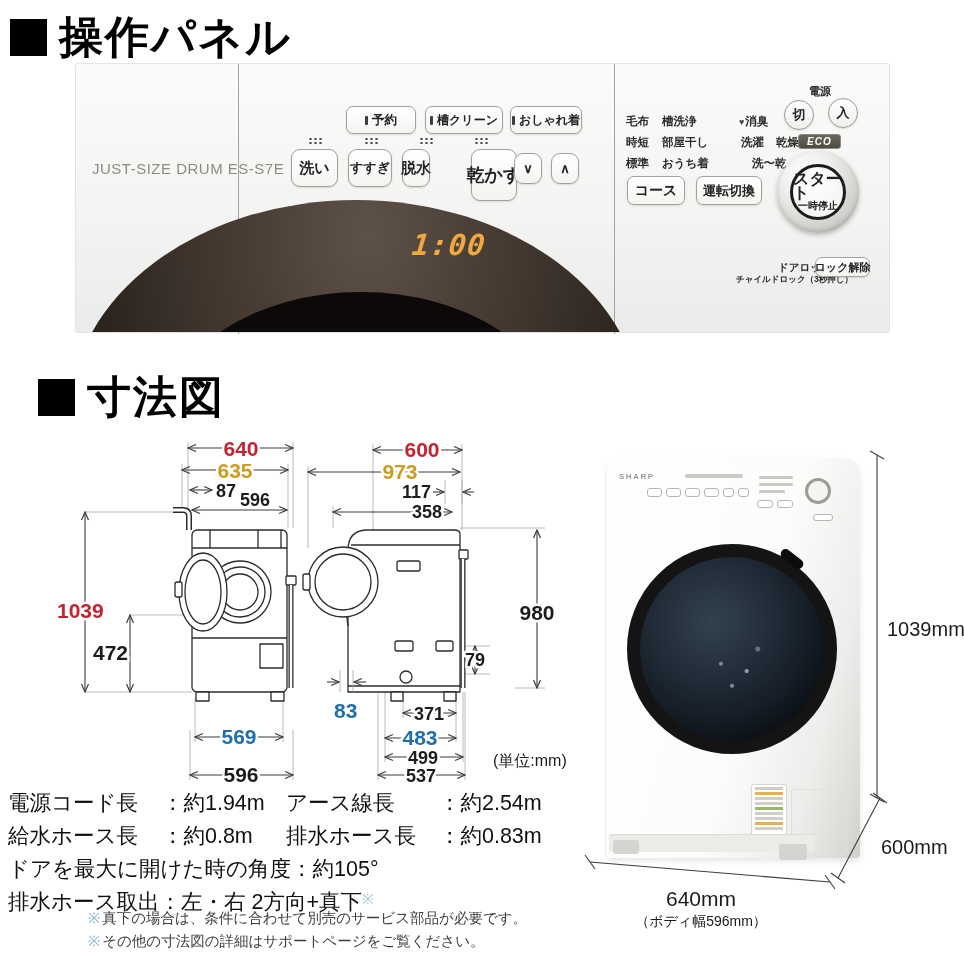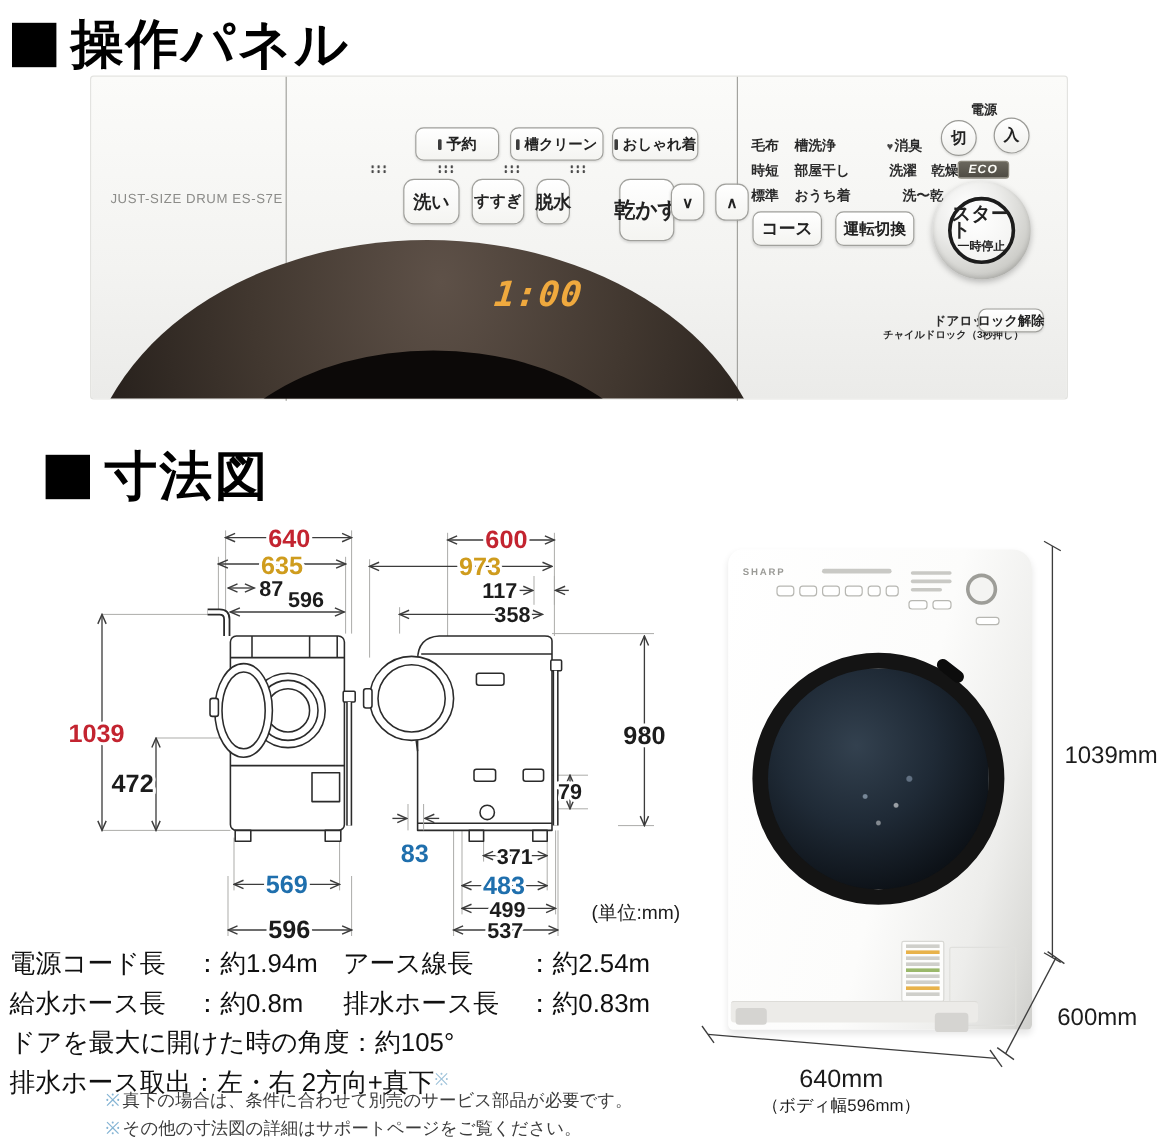--- a/index.html
+++ b/index.html
@@ -18,28 +18,28 @@
          background:linear-gradient(180deg,#fbfbf9 0%,#f3f3f1 60%,#ebebe9 100%);
          border:1px solid #e3e3e0;}
   .vline{position:absolute;top:0;height:270px;width:1px;background:#a3a39f;}
   .dome-wrap{position:absolute;inset:0;overflow:hidden;border-radius:3px;}
   .dome{position:absolute;left:-6px;top:136px;width:572px;height:430px;border-radius:50%;
         background:radial-gradient(ellipse at 52% 8%,#5e5148 0%,#41372f 38%,#241e1a 72%,#17120f 100%);}
   .dome2{position:absolute;left:90px;top:228px;width:390px;height:260px;border-radius:50%;background:#0c0908;}
   .disp{position:absolute;left:336px;top:164px;width:64px;text-align:center;color:#efa93e;
         font-family:"DejaVu Sans Mono",monospace;font-style:italic;font-weight:bold;
         font-size:29px;letter-spacing:1px;transform:skewX(-6deg);}
-  .model{position:absolute;left:16px;top:96px;font-size:11px;letter-spacing:.5px;color:#8b8b88;}
+  .model{position:absolute;left:16px;top:96px;font-size:15px;letter-spacing:.5px;color:#8b8b88;}
 
   .sbtn{position:absolute;display:flex;align-items:center;justify-content:center;gap:4px;
         background:linear-gradient(#ffffff,#f4f4f1);border:1.5px solid #a0a09c;border-radius:7px;
         font-weight:bold;color:#222;font-size:12.5px;box-shadow:0 1px 2px rgba(0,0,0,.12);white-space:nowrap;}
   .mbtn{position:absolute;display:flex;align-items:center;justify-content:center;
         background:linear-gradient(#ffffff,#f4f4f1);border:1.5px solid #a0a09c;border-radius:9px;
-        font-weight:bold;color:#222;font-size:15px;box-shadow:0 1px 2px rgba(0,0,0,.12);white-space:nowrap;margin-left:45px;}
+        font-weight:bold;color:#222;font-size:15px;box-shadow:0 1px 2px rgba(0,0,0,.12);white-space:nowrap;}
   .led{width:3px;height:9px;background:#3c3c3c;border-radius:1px;flex:0 0 auto;}
   .dots{position:absolute;width:15px;height:8px;
         background-image:radial-gradient(circle,#4a4a4a 1px,transparent 1.3px);background-size:5px 4px;}
   .lbl{position:absolute;font-size:11.5px;font-weight:bold;color:#2a2a2a;white-space:nowrap;}
   .heart{color:#444;font-size:9px;margin-right:1px;}
   .circbtn{position:absolute;width:30px;height:30px;border-radius:50%;border:1.5px solid #9a9a96;
            background:linear-gradient(#fff,#efefec);display:flex;align-items:center;justify-content:center;
            font-size:13px;font-weight:bold;color:#222;box-shadow:0 1px 2px rgba(0,0,0,.12);}
   .eco{position:absolute;background:linear-gradient(#6a675d,#4e4b43);color:#fdfdf8;font-size:10px;
        font-weight:bold;font-style:italic;letter-spacing:1px;padding:1px 8px;border-radius:3px;

